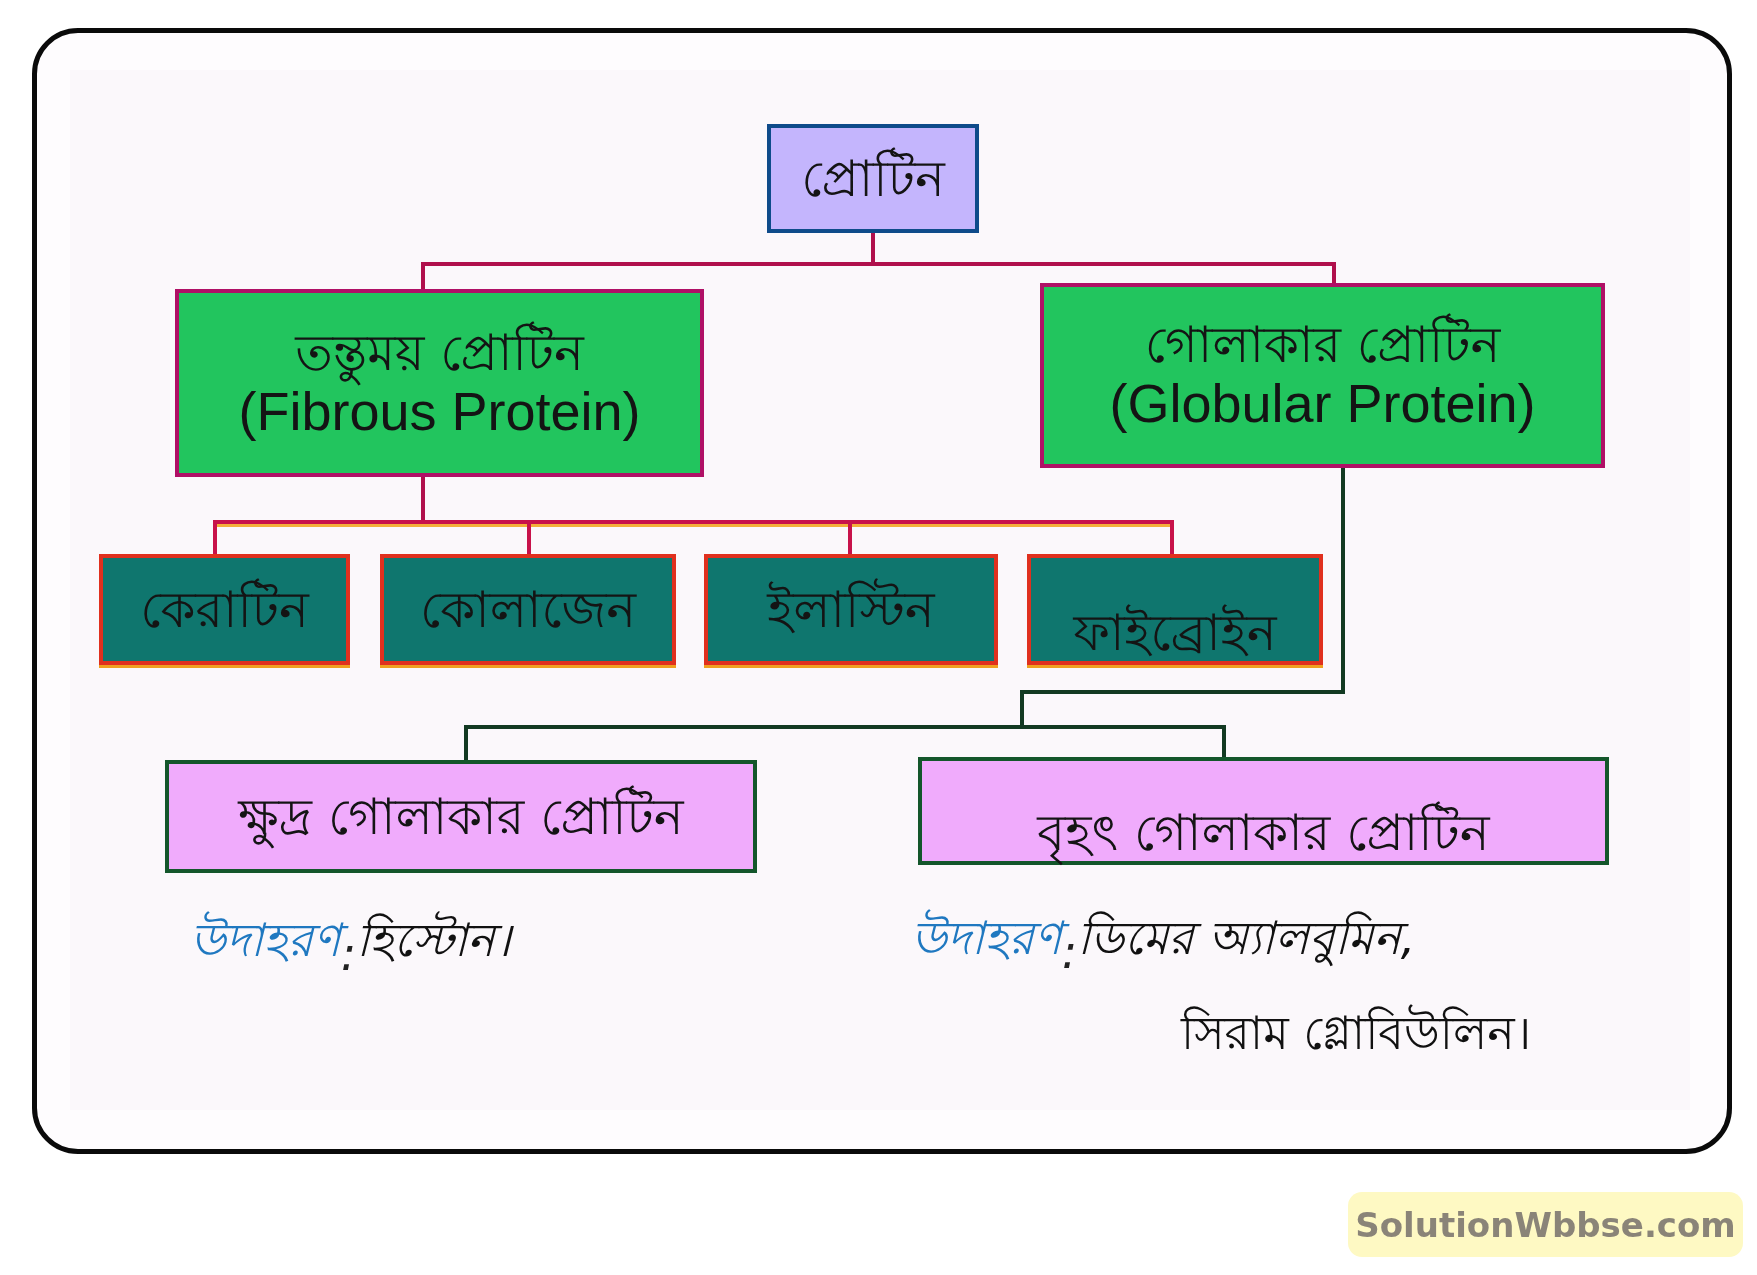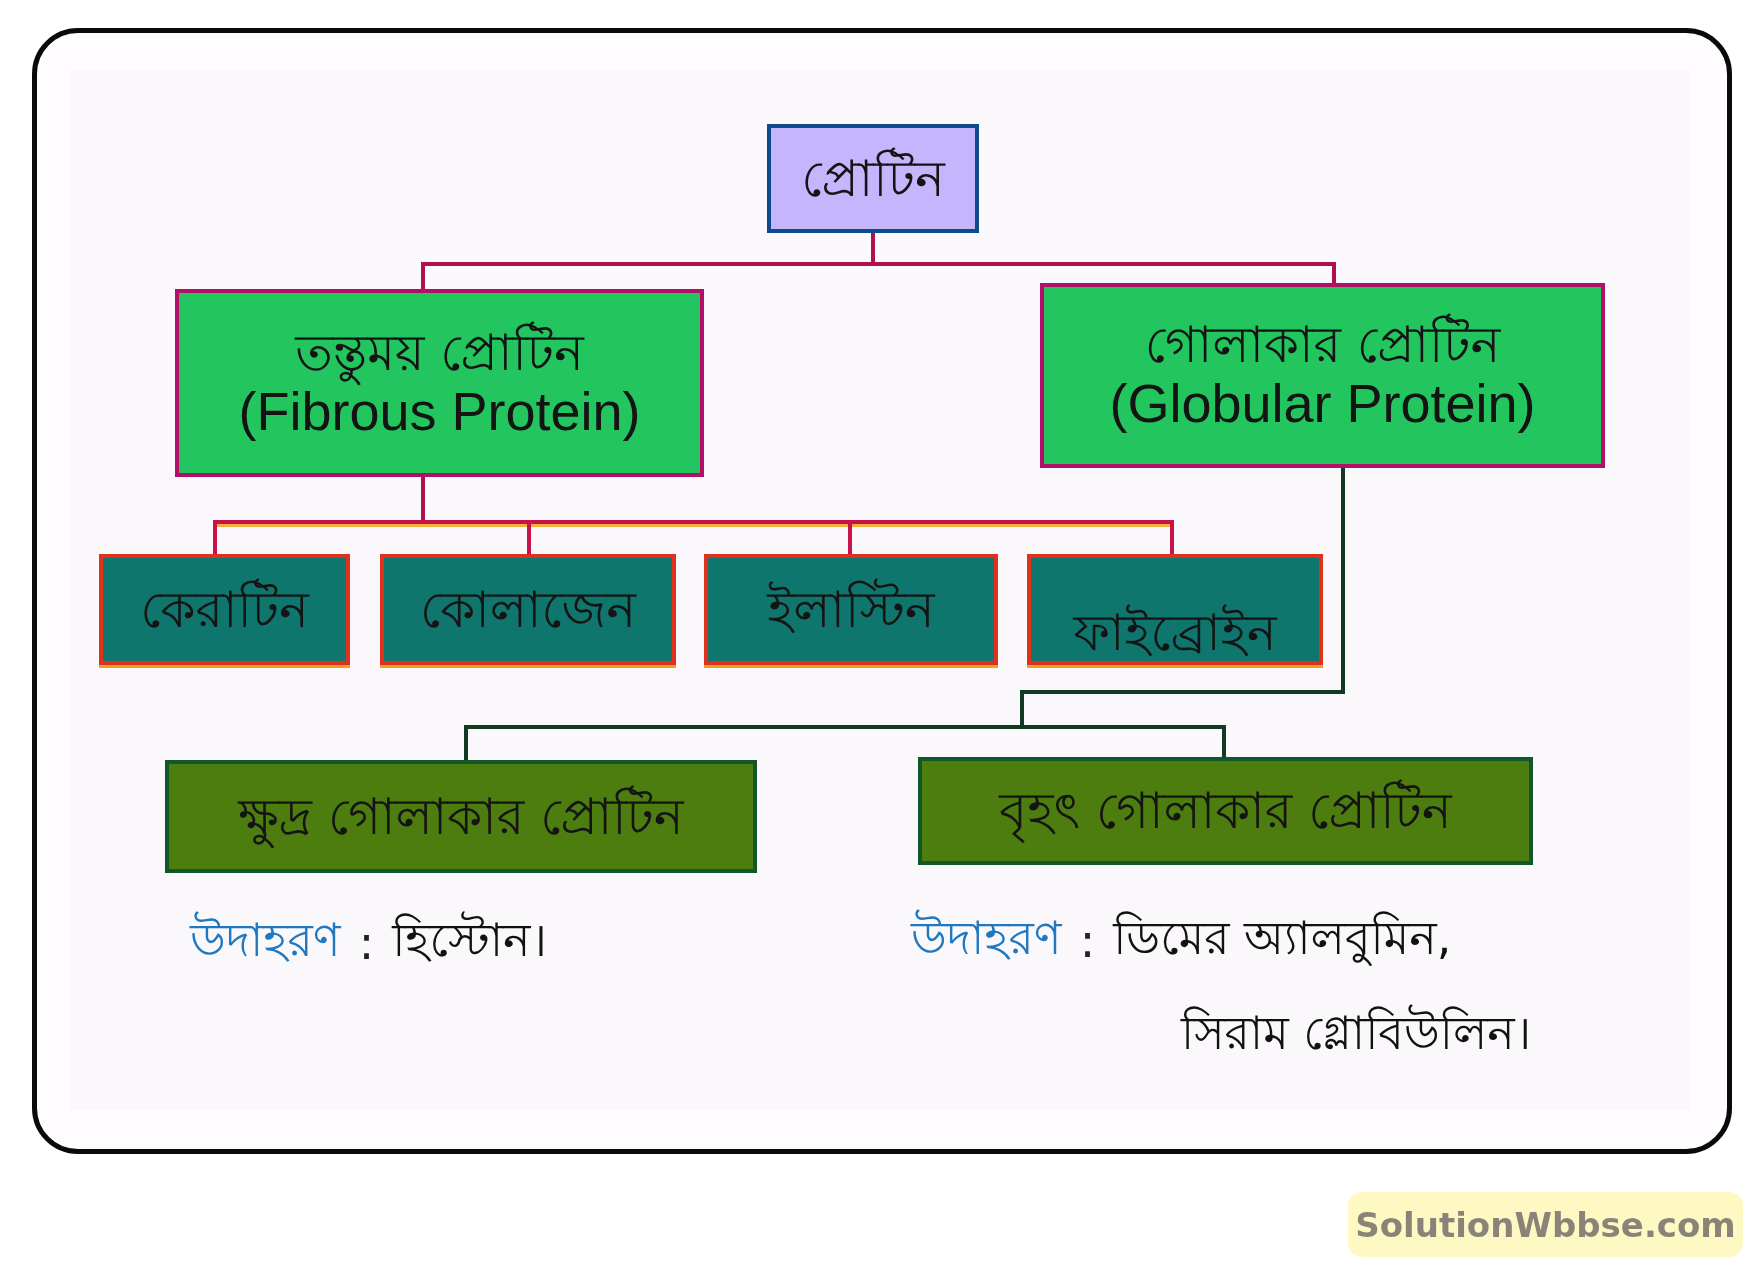--- a/index.html
+++ b/index.html
@@ -22,29 +22,29 @@
       line-height: 1.12;
     }
     .box-root { left: 767px; top: 124px; width: 212px; height: 109px;
       background: #c4b5fd; border: 4px solid #0e4b8a; font-size: 50px; }
     .box-pink { background: #22c55e; border: 4px solid #b01066; font-size: 50px; }
     .box-pink .en { font-family: "Liberation Sans", sans-serif; font-size: 54px; }
     .box-fib { left: 175px; top: 289px; width: 529px; height: 188px; }
     .box-glob { left: 1040px; top: 283px; width: 565px; height: 185px; }
     .box-orange { background: #0f766e; border: 4px solid #e0301e;
       box-shadow: 0 3px 0 #f0a020; font-size: 50px; top: 554px; height: 111px; }
-    .box-green { background: #4d7c0f; border: 4px solid #13562b; font-size: 50px; }
+    .box-green { background: #f0abfc; border: 4px solid #13562b; font-size: 50px; }
     .box-small { left: 165px; top: 760px; width: 592px; height: 113px; }
-    .box-large { left: 918px; top: 757px; width: 615px; height: 108px; }
+    .box-large { left: 918px; top: 757px; width: 691px; height: 108px; justify-content: flex-end; }
     .line { position: absolute; background: #b0104c; }
     .line-g { position: absolute; background: #123a22; }
     .line-o { position: absolute; background: #c8124a; box-shadow: 0 3px 0 #f3b03a; }
     .example {
       position: absolute; font-size: 46px; color: #111;
-      display: flex; align-items: center; gap: 18px; white-space: nowrap;
+      display: flex; align-items: flex-end; white-space: nowrap; font-style: italic;
     }
     .example .lbl { color: #1f78c0; }
     .example .colon { color: #222; }
     .ex-left { left: 190px; top: 905px; }
     .ex-right { left: 911px; top: 903px; }
     .ex-right2 { position: absolute; left: 1181px; top: 998px; font-size: 46px; color: #111; white-space: nowrap; }
     .watermark {
       position: absolute; left: 1348px; top: 1192px; width: 395px; height: 65px;
       background: #fef9c3; border-radius: 14px; display: flex; align-items: center; justify-content: center;
       font-family: "DejaVu Sans", sans-serif; font-weight: bold; font-size: 34px; color: #8a8478;

